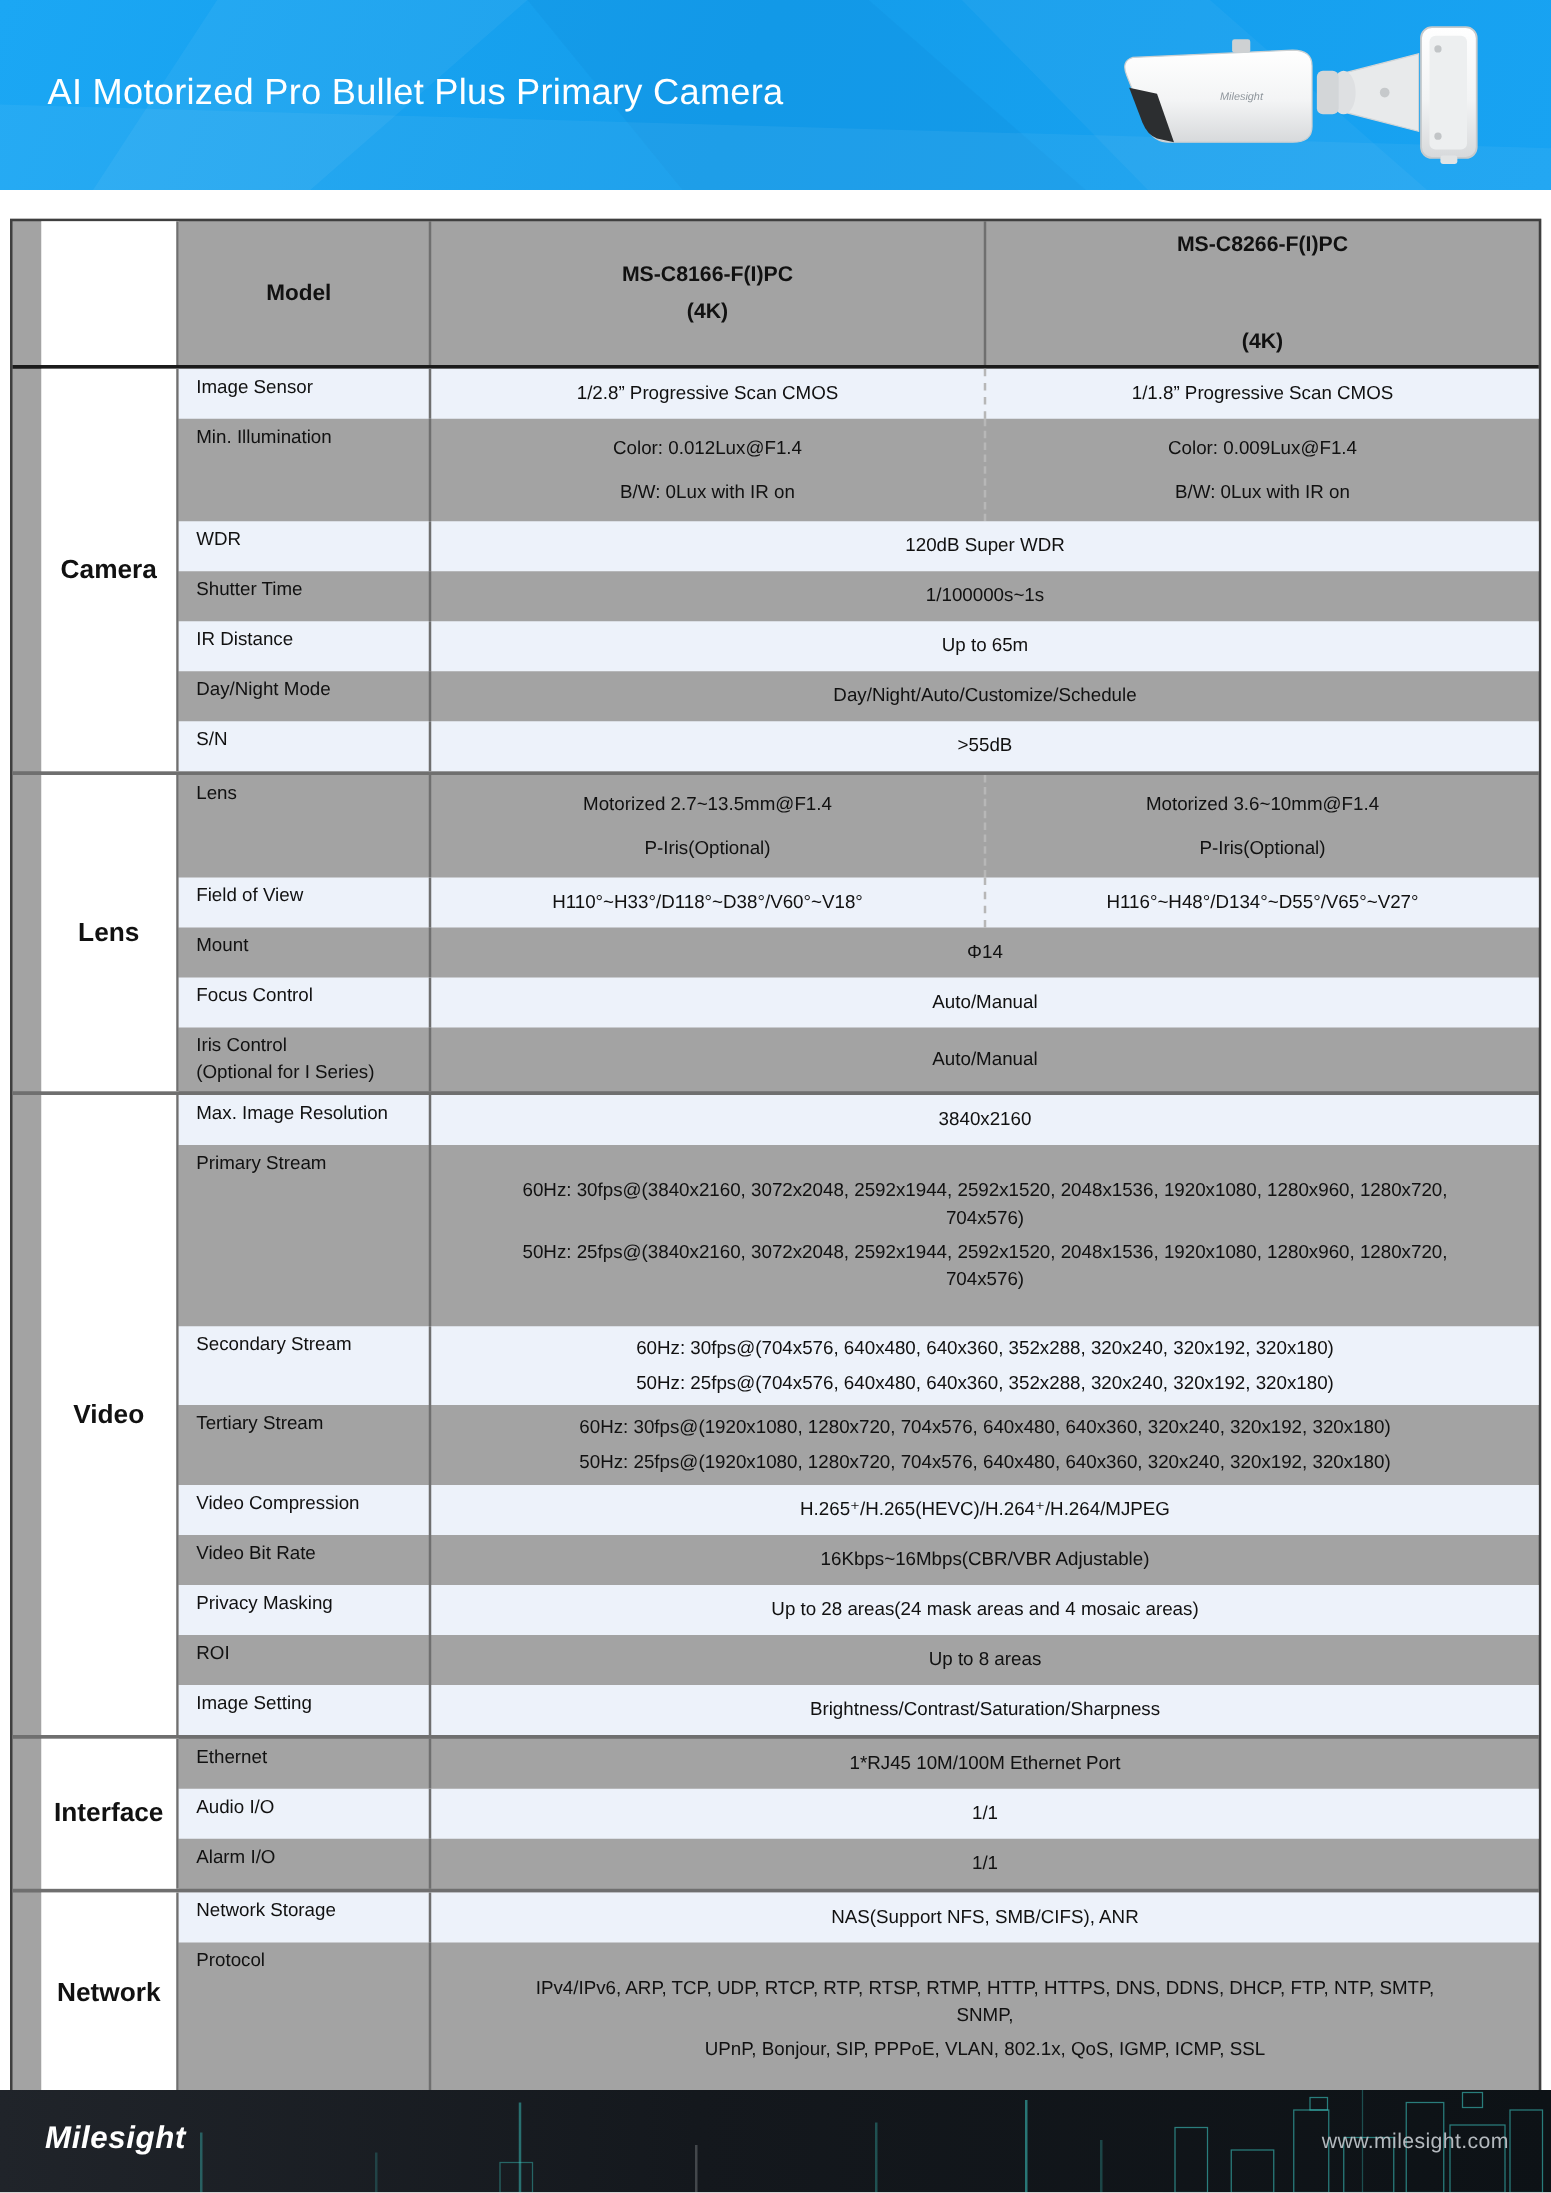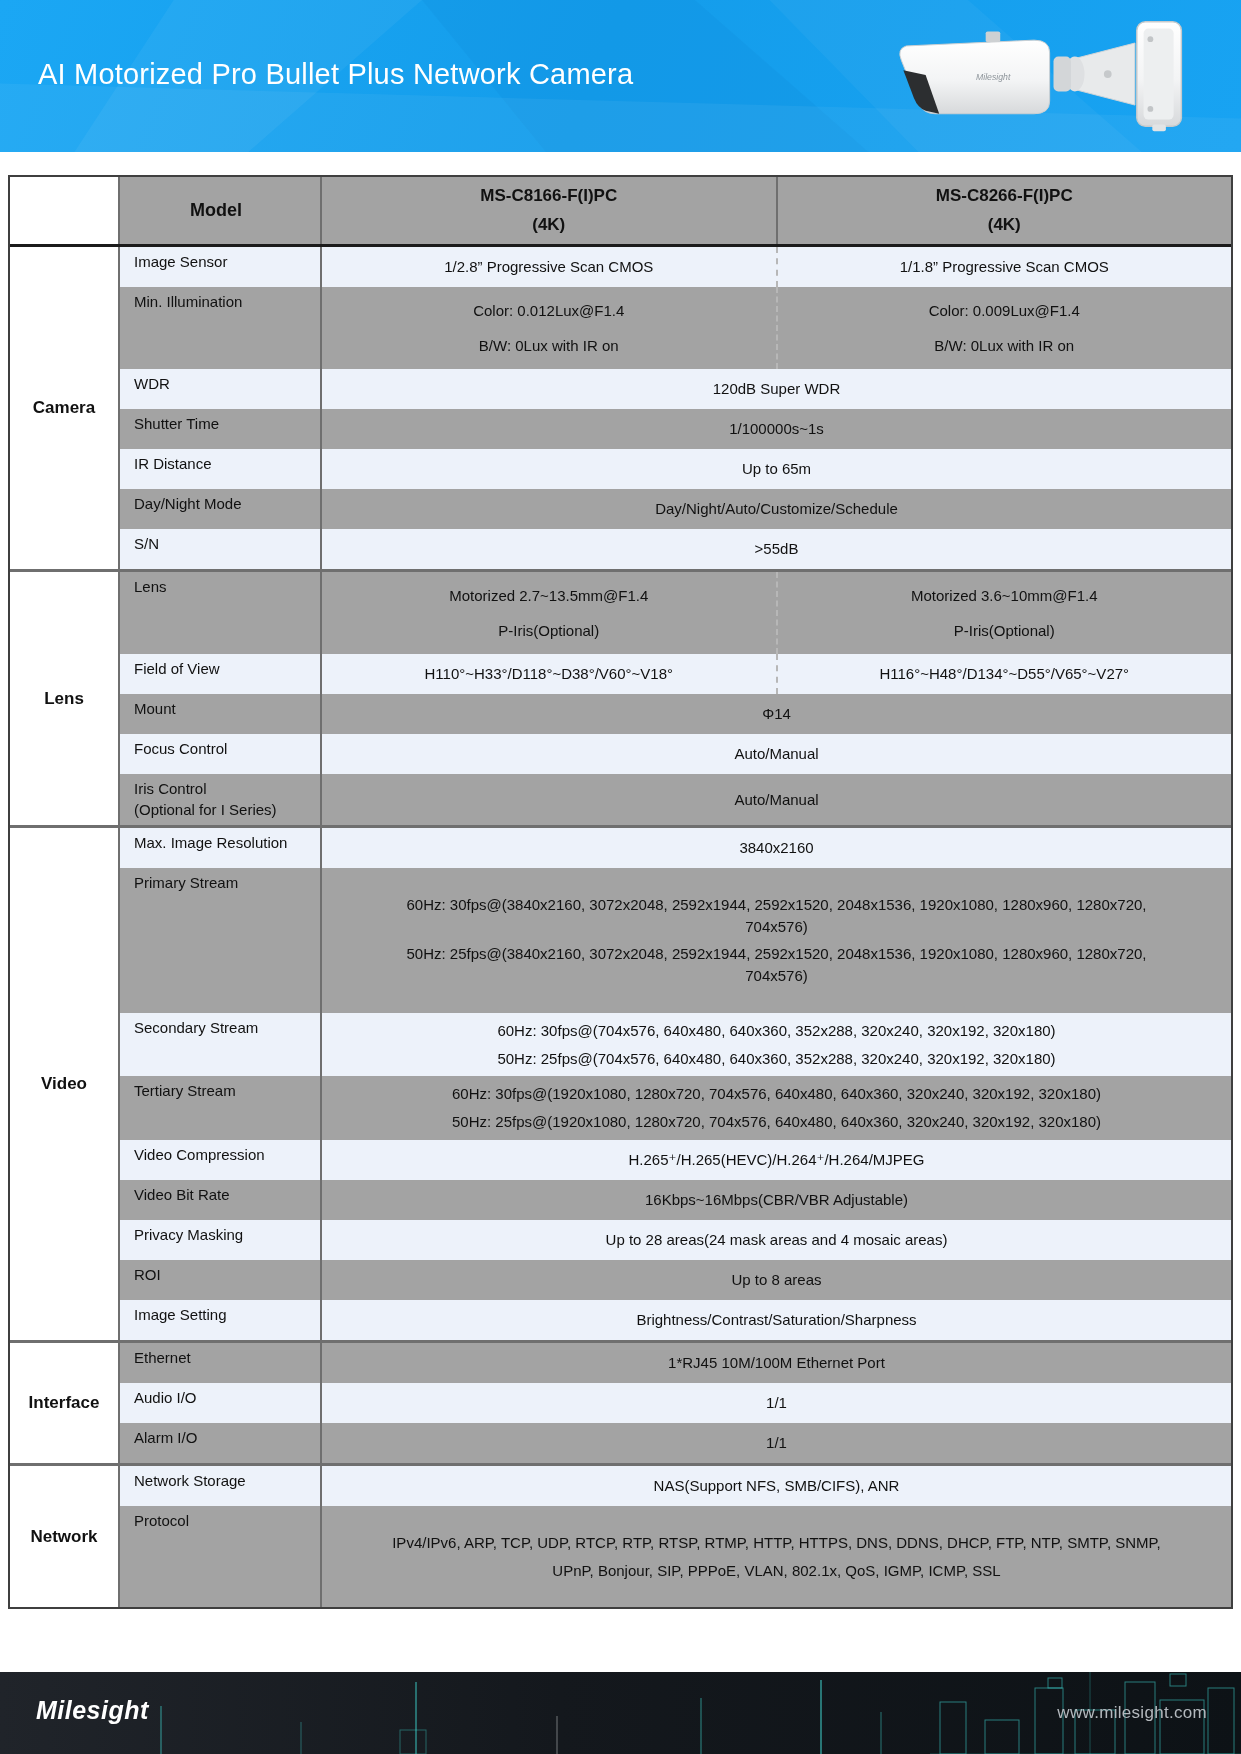--- a/index.html
+++ b/index.html
@@ -16,30 +16,30 @@
   .facet.f4 { background:rgba(255,255,255,0.05); clip-path:polygon(0 55%,100% 78%,100% 100%,0 100%); }
   .banner-title { position:absolute; left:38px; top:58px; color:#ffffff; font-size:29px; font-weight:500; letter-spacing:.2px; white-space:nowrap; }
   .camera-art { position:absolute; right:48px; top:12px; width:310px; height:126px; }
 
   
   .spec-table { position:absolute; left:8px; right:8px; top:175px; border:2px solid #3f3f3f; background:#a3a3a3; color:#111; }
   .section { display:flex; }
   .section + .section { border-top:3px solid #6f6f6f; }
   .section.header-section { border-top:none; border-bottom:3px solid #1b1b1b; }
   .header-section + .section { border-top:none; }
-  .group-cell { flex:0 0 110px; display:flex; align-items:center; justify-content:center; background:#ffffff; border-right:2px solid #6f6f6f; font-weight:700; font-size:17px; text-align:center; }
+  .group-cell { flex:0 0 110px; display:flex; align-items:center; justify-content:center; background:#ffffff; border-right:2px solid #6f6f6f; font-weight:700; font-size:21px; text-align:center;margin-left:23px; }
   .rows { flex:1 1 auto; min-width:0; display:flex; flex-direction:column; }
   .row { display:flex; min-height:40px; }
   .row.striped { background:#EDF2FA; }
   .row-label { flex:0 0 202px; display:flex; flex-direction:column; justify-content:flex-start; padding:5px 8px 5px 14px; border-right:2px solid #6f6f6f; font-size:15px; line-height:1.35; }
   .row-values { flex:1 1 auto; min-width:0; display:flex; }
   .value-cell { flex:1 1 0; min-width:0; display:flex; flex-direction:column; justify-content:center; align-items:center; text-align:center; padding:7px 14px; font-size:15px; }
   .value-cell.pad-wide { padding:26px 60px; }
   .value-cell.sep-dashed { border-left:2px dashed #b7b7b7; }
-  .value-cell.sep-solid  { border-left:2px solid #6f6f6f; }
+  .value-cell.sep-solid  { border-left:2px solid #6f6f6f;gap:48px; }
   .value-line { line-height:1.45; }
   .value-line + .value-line { margin-top:6px; }
   .row.tall { min-height:82px; }
   .row.tall .value-line + .value-line { margin-top:13px; }
   .header-row { min-height:64px; }
   .header-row .row-label { align-items:center; justify-content:center; padding-left:0; font-weight:700; font-size:18px; }
   .header-row .value-cell { font-weight:700; font-size:17px; }
   .header-row .value-line + .value-line { margin-top:4px; }
 
   
@@ -51,21 +51,21 @@
 </head>
 <body>
 
 <div class="page">
 
   <div class="banner">
     <div class="facet f1"></div>
     <div class="facet f2"></div>
     <div class="facet f3"></div>
     <div class="facet f4"></div>
-    <div class="banner-title">AI Motorized Pro Bullet Plus Network Camera</div>
+    <div class="banner-title">AI Motorized Pro Bullet Plus Primary Camera</div>
     <svg class="camera-art" viewBox="0 0 320 122" xmlns="http://www.w3.org/2000/svg">
       <defs>
         <linearGradient id="camBody" x1="0" y1="0" x2="0" y2="1">
           <stop offset="0" stop-color="#ffffff"></stop>
             <stop offset="0.55" stop-color="#f3f4f5"></stop>
             <stop offset="1" stop-color="#d7d9db"></stop>
         </linearGradient>
       </defs>
 
       <rect x="262" y="6" width="46" height="108" rx="9" fill="url(#camBody)" stroke="#c7cacc" stroke-width="1.5"></rect>

